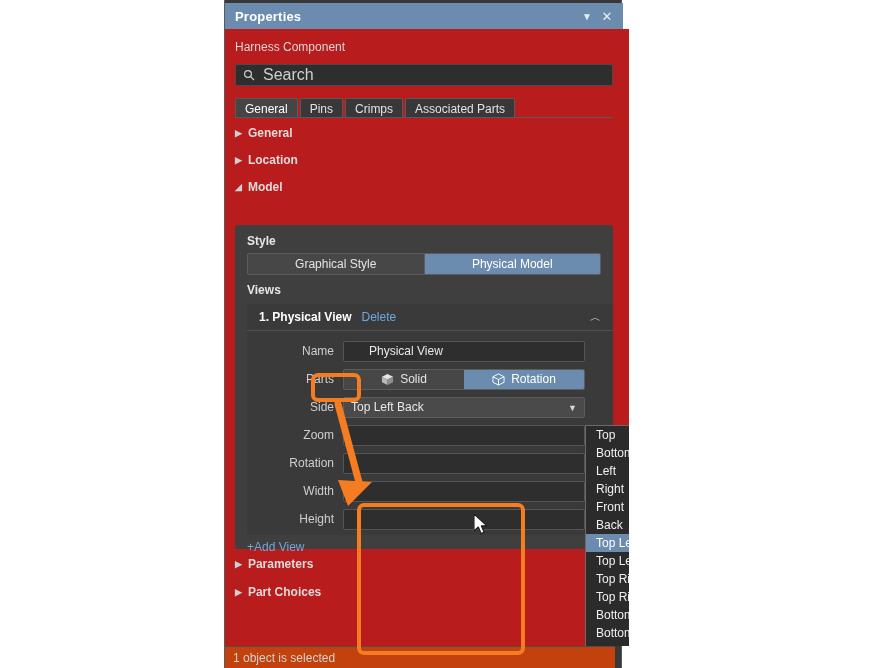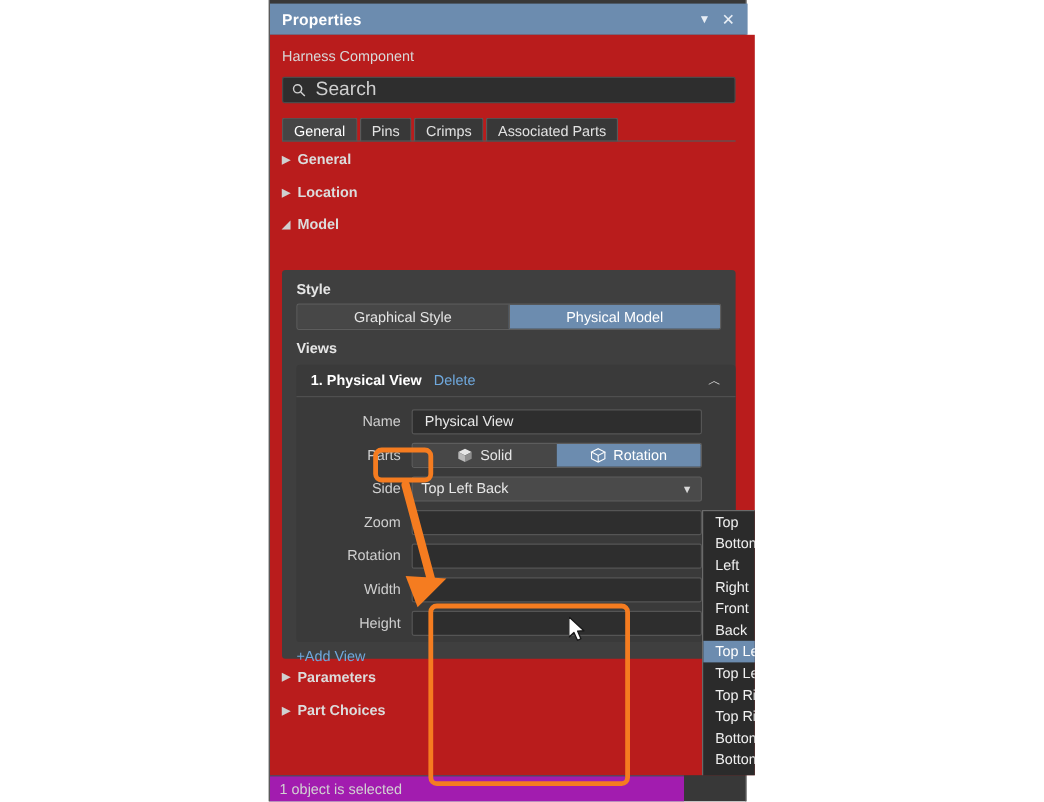--- a/index.html
+++ b/index.html
@@ -111,21 +111,21 @@
   .vc-chev { position:absolute; right: 12px; top: 6px; color:#d8d8d8; font-size:11px; cursor:pointer; }
 
   .frow { position:absolute; height: 22px; display:flex; align-items:center; }
   .frow .flabel {
     width: 96px; text-align: right; padding-right: 9px;
     color:#cfcfcf; font-size:12px;
   }
   .finput {
     width: 242px; height: 21px; background:#2e2e2e; border:1px solid #555;
     border-radius:2px; color:#e8e8e8; font-size:12px;
-    display:flex; align-items:center; padding-left:10px;
+    display:flex; align-items:center; padding-left:25px;
   }
   .seg2 {
     width: 242px; height: 21px; display:flex;
     border:1px solid #5d5d5d; border-radius:2px; overflow:hidden;
   }
   .seg2 > div {
     flex:1; display:flex; align-items:center; justify-content:center; gap:6px;
     font-size:12px; color:#e4e4e4; background:#474747; cursor:pointer;
   }
   .seg2 > div.on { background:#6c8caf; color:#ffffff; }
@@ -161,22 +161,22 @@
   .hl-side { left: 311px; top: 373px; width: 50px; height: 29px; }
   .hl-list { left: 357px; top: 503px; width: 168px; height: 152px; }
 
   svg.annot { position:absolute; left:0; top:0; width:870px; height:668px; z-index:55; pointer-events:none; }
 
   
   .cursor { position:absolute; left: 474px; top: 514px; z-index: 80; }
 
   
   .statusbar {
-    position:absolute; left:0; bottom:0; width:345px; height:22px;
-    background:#a21caf; border-top:1px solid #4d4d4d;
+    position:absolute; left:0; bottom:0; width:390px; height:22px;
+    background:#c2410c; border-top:1px solid #4d4d4d;
     display:flex; align-items:center;
   }
   .statusbar span { margin-left: 8px; color:#d2d2d2; font-size:12px; }
 </style>
 </head>
 <body>
 
 <div id="root">
 
   <div class="panel">

